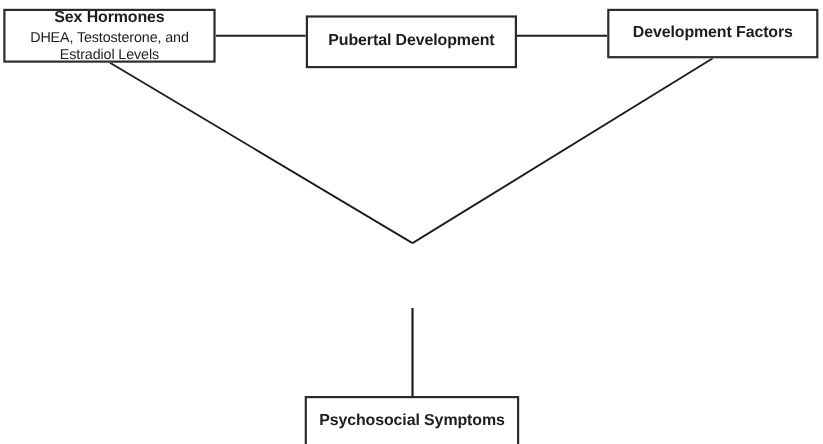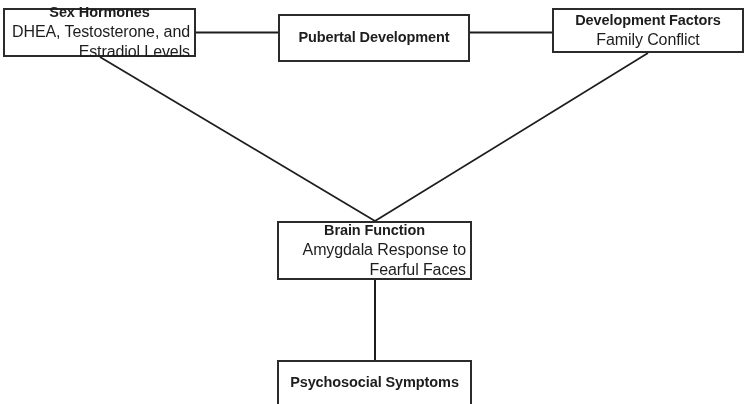--- a/index.html
+++ b/index.html
@@ -40,26 +40,25 @@
   .node-title {
     font-weight: bold;
     font-size: 14.5px;
     color: #1d1d1d;
     line-height: 1.18;
     letter-spacing: -0.1px;
     white-space: nowrap;
   }
   .node-sub {
     font-weight: normal;
-    font-size: 16px;
+    font-size: 13px;
     color: #1d1d1d;
     line-height: 1.2;
     letter-spacing: -0.1px;
     margin-top: 1px;
-    text-align: right;
   }
   .node-sub:empty { display: none; }
 
   
   #node-sex-hormones      { left: 3px;   top: 8px;   width: 193px; height: 49px; }
   #node-pubertal          { left: 278px; top: 14px;  width: 192px; height: 48px; }
   #node-psychosocial      { left: 552px; top: 8px;   width: 192px; height: 45px; }
   #node-brain-function    { left: 277px; top: 221px; width: 195px; height: 59px; }
   #node-internalizing     { left: 277px; top: 360px; width: 195px; height: 46px; }
 </style>
@@ -86,26 +85,21 @@
     <div class="node-sub">DHEA, Testosterone, and Estradiol Levels</div>
   </div>
 
   <div class="node" id="node-pubertal">
     <div class="node-title">Pubertal Development</div>
 
   </div>
 
   <div class="node" id="node-psychosocial">
     <div class="node-title">Development Factors</div>
-    <div class="node-sub">Family Conflict</div>
   </div>
 
-  <div class="node" id="node-brain-function">
-    <div class="node-title">Brain Function</div>
-    <div class="node-sub">Amygdala Response to Fearful Faces</div>
-  </div>
 
   <div class="node" id="node-internalizing">
     <div class="node-title">Psychosocial Symptoms</div>
 
   </div>
 
 </div>
 
 </body></html>

